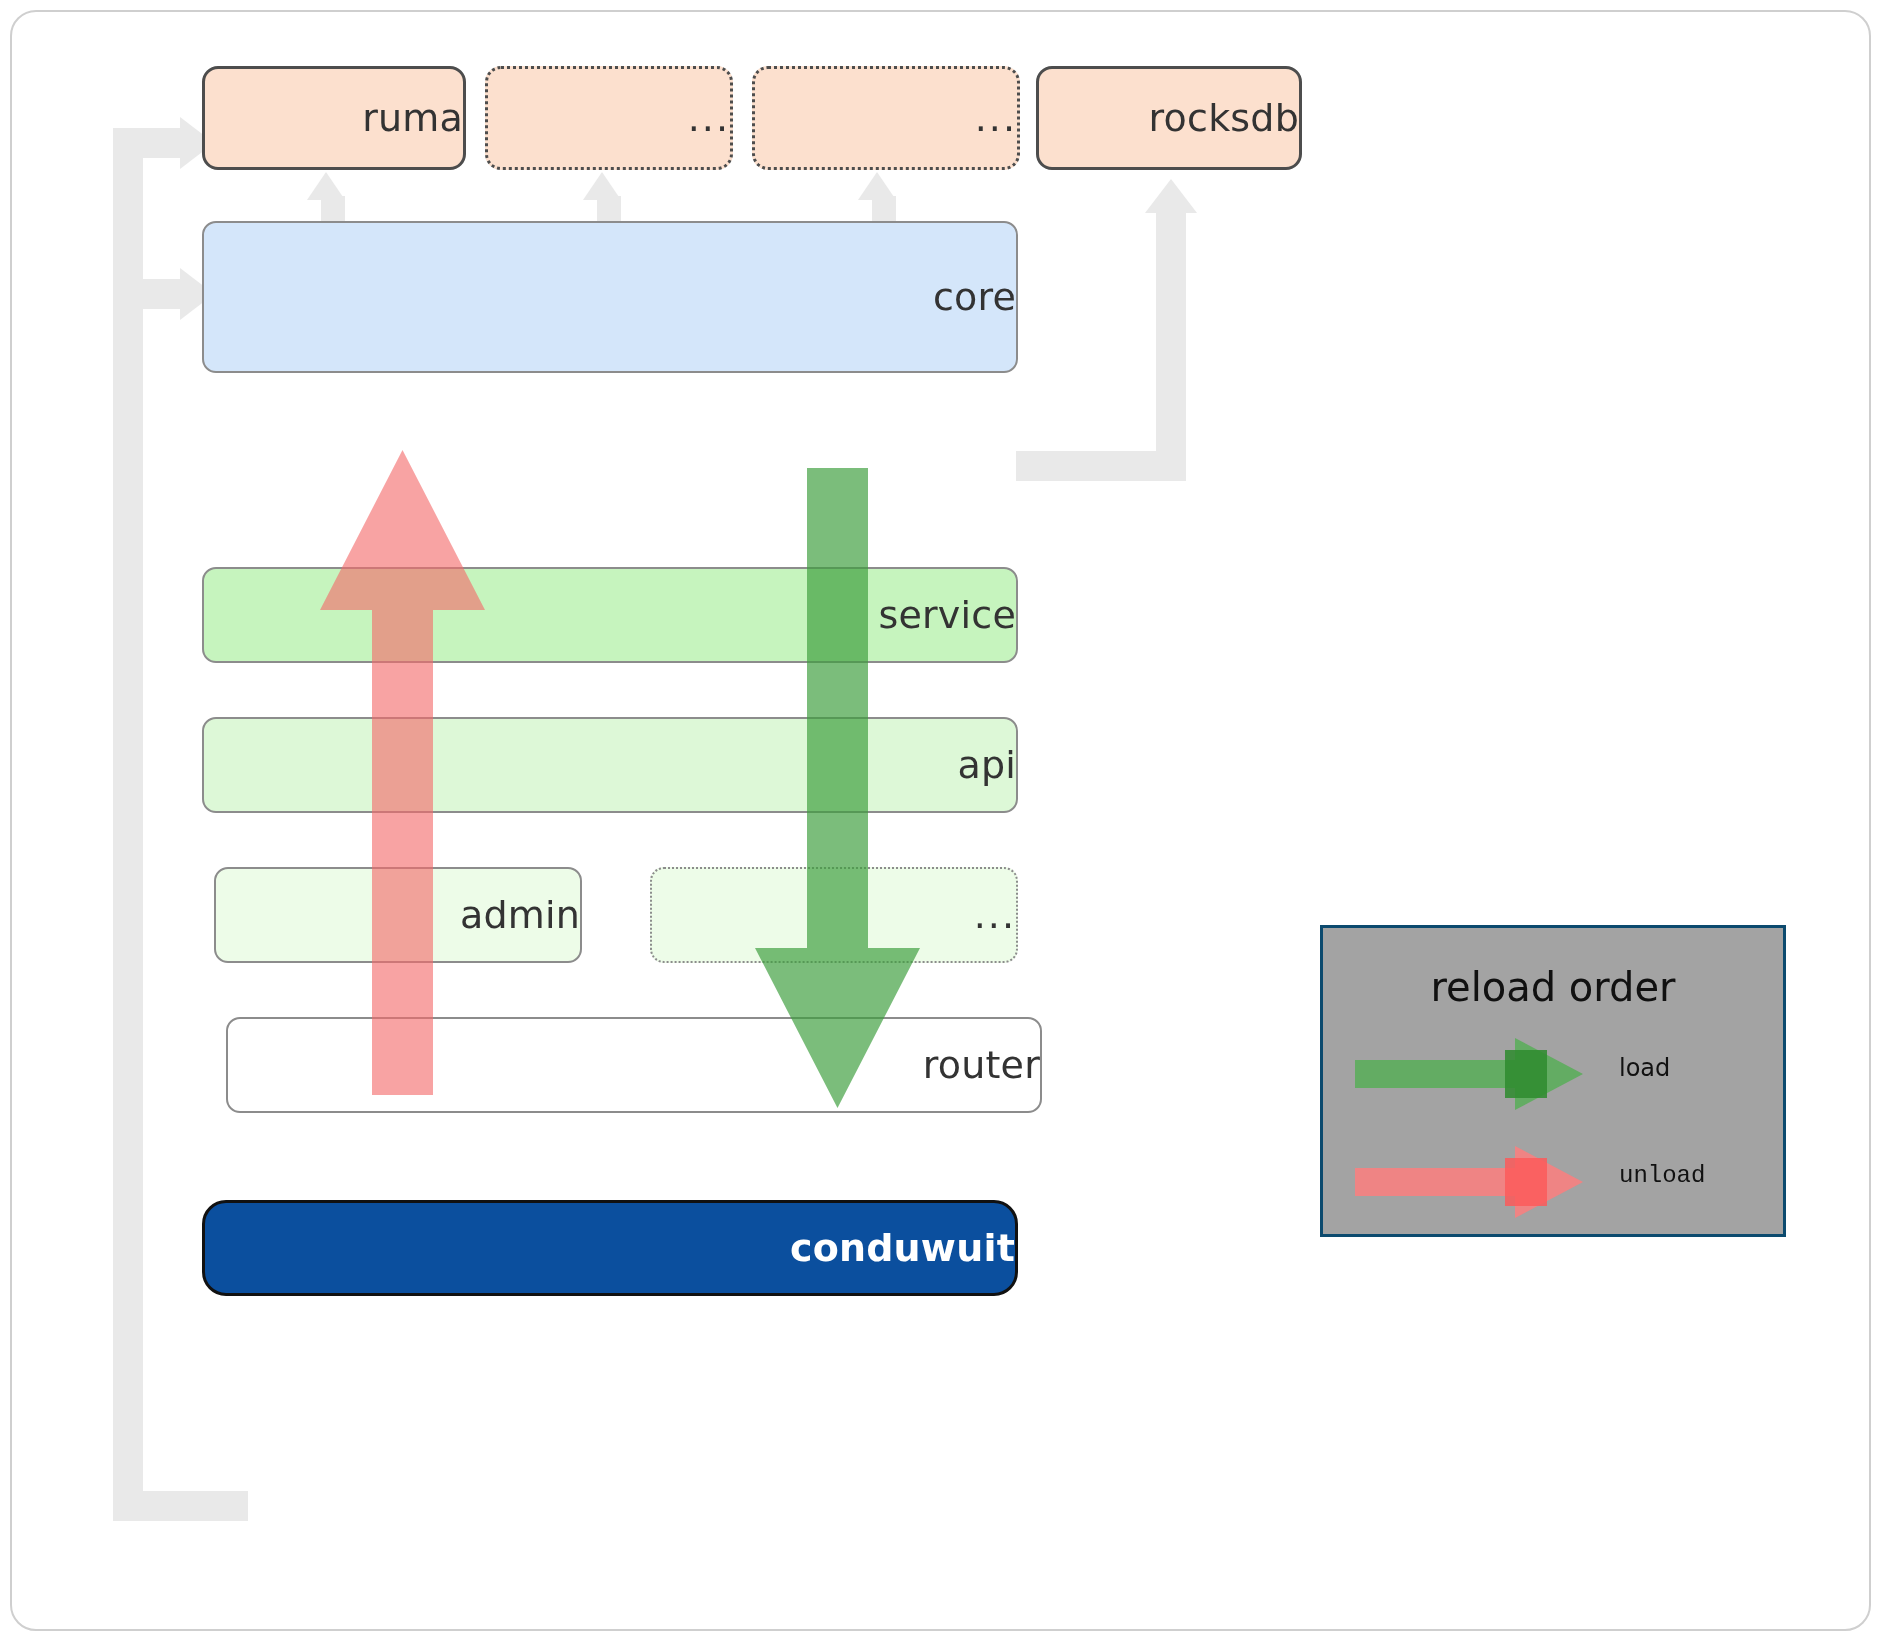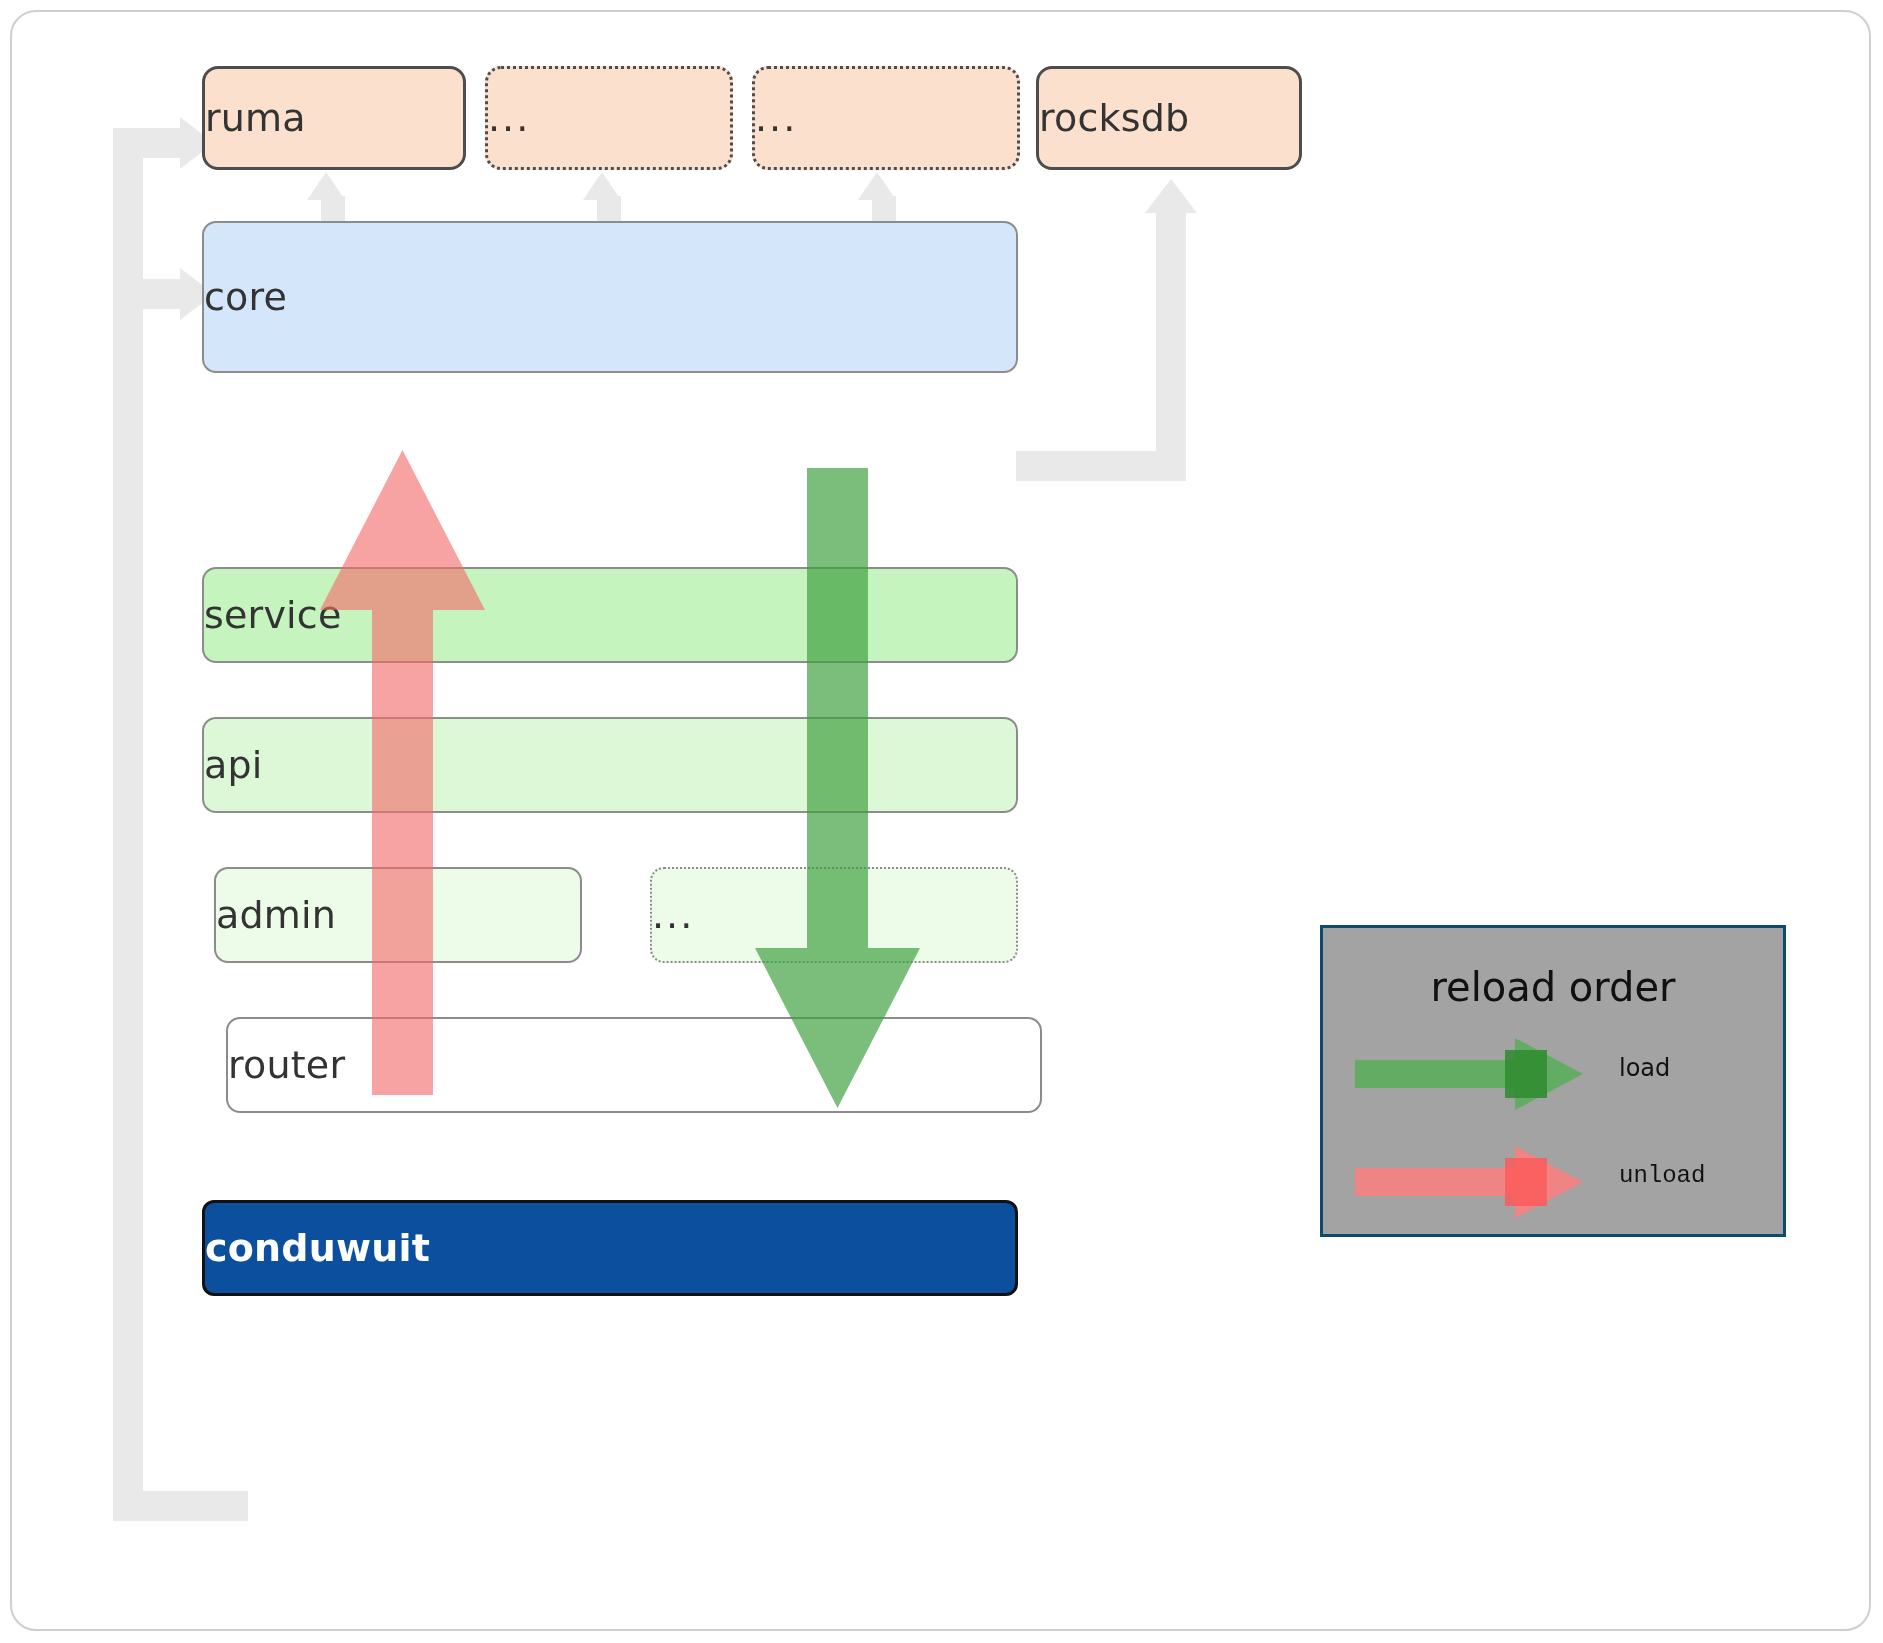--- a/index.html
+++ b/index.html
@@ -30,21 +30,21 @@
     border-radius: 26px;
     background: #ffffff;
   }
 
   
   .node {
     position: absolute;
     box-sizing: border-box;
     display: flex;
     align-items: center;
-    justify-content: flex-start;
+    justify-content: flex-end;
     border-radius: 14px;
     font-size: 38px;
     color: #333333;
     letter-spacing: .2px;
     z-index: 3;
   }
   .node .lbl { position: relative; z-index: 2; }
 
   .node.pkg {
     background: #fce0ce;
@@ -64,21 +64,21 @@
     border: 2px solid #8c8c8c;
   }
   .node.layer.dotted {
     border: 2px dotted #8c8c8c;
   }
   .node.root {
     background: #0b4f9e;
     border: 3px solid #111111;
     color: #ffffff;
     font-weight: bold;
-    border-radius: 12px;
+    border-radius: 24px;
   }
 
   
   .conn {
     position: absolute;
     background: #e9e9e9;
     z-index: 1;
   }
   .conn-head {
     position: absolute;

